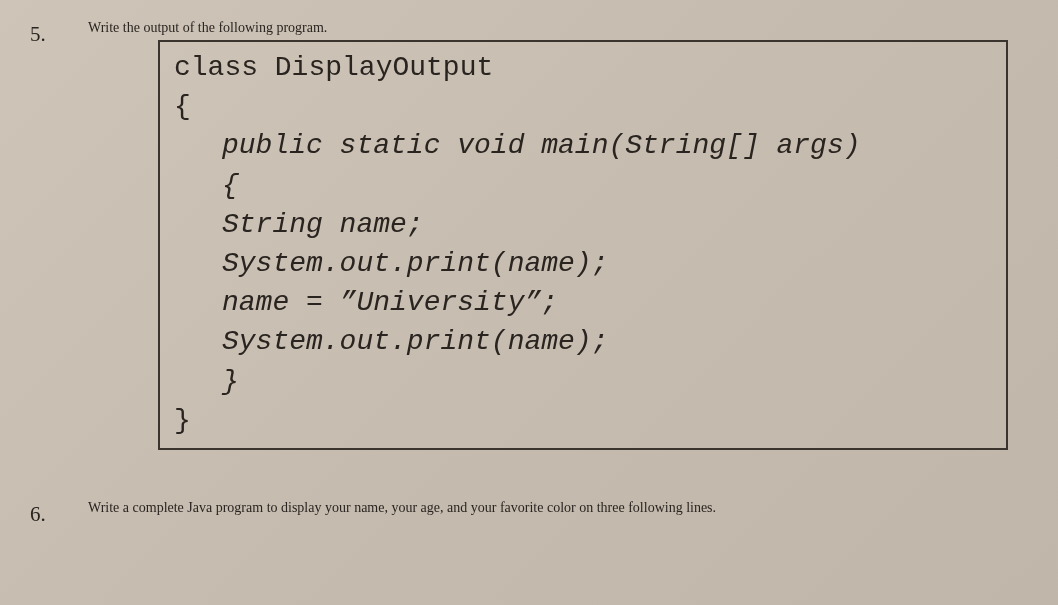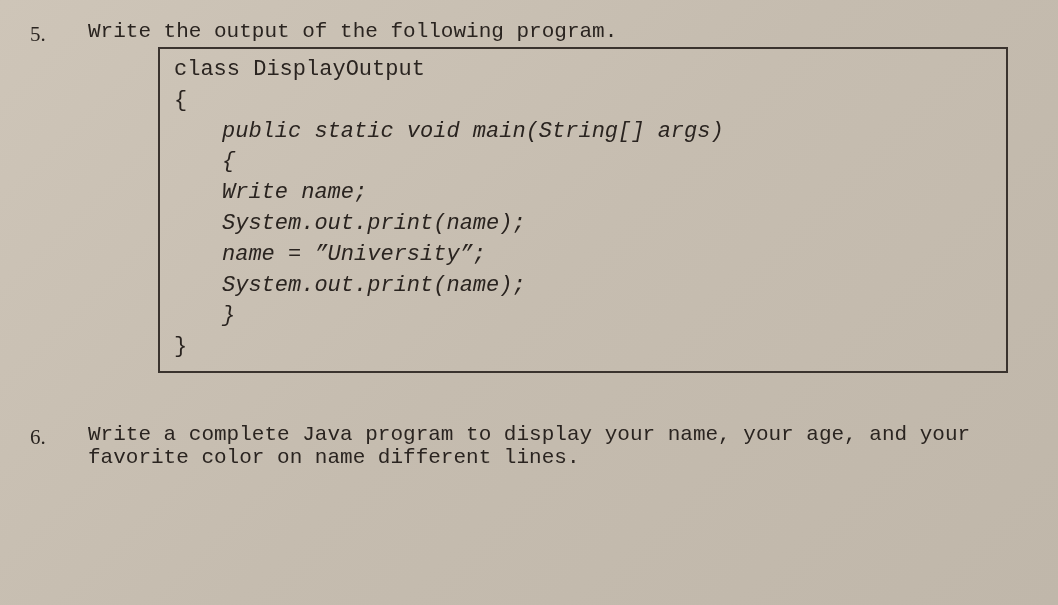--- a/index.html
+++ b/index.html
@@ -36,34 +36,33 @@
     .qnum {
       font-size: 21px;
       font-weight: 400;
       min-width: 30px;
       padding-top: 2px;
     }
     .qbody {
       flex: 1;
     }
     .prompt {
-      font-size: 21px;
+      font-size: 14px;
       margin-bottom: 4px;
-      font-family: Liberation Mono, monospace;
     }
     .code-box {
       border: 2px solid #3a332e;
       padding: 6px 14px 8px 14px;
       margin-left: 70px;
       margin-right: 20px;
       background: rgba(255,255,255,0.02);
     }
     .code-line {
       font-family: 'Courier New', Courier, monospace;
-      font-size: 22px;
+      font-size: 28px;
       line-height: 1.4;
       white-space: pre;
       color: #2a2420;
     }
     .indent1 { padding-left: 0; }
     .indent2 { padding-left: 48px; font-style: italic; }
     .question6 {
       margin-top: 50px;
     }
   </style>
@@ -76,30 +75,30 @@
 
   <div class="question">
     <div class="qnum">5.</div>
     <div class="qbody">
       <div class="prompt">Write the output of the following program.</div>
       <div class="code-box">
         <div class="code-line indent1">class DisplayOutput</div>
         <div class="code-line indent1">{</div>
         <div class="code-line indent2">public static void main(String[] args)</div>
         <div class="code-line indent2">{</div>
-        <div class="code-line indent2">Write name;</div>
+        <div class="code-line indent2">String name;</div>
         <div class="code-line indent2">System.out.print(name);</div>
         <div class="code-line indent2">name = ”University”;</div>
         <div class="code-line indent2">System.out.print(name);</div>
         <div class="code-line indent2">}</div>
         <div class="code-line indent1">}</div>
       </div>
     </div>
   </div>
 
   <div class="question question6">
     <div class="qnum">6.</div>
     <div class="qbody">
-      <div class="prompt">Write a complete Java program to display your name, your age, and your favorite color on name different lines.</div>
+      <div class="prompt">Write a complete Java program to display your name, your age, and your favorite color on three following lines.</div>
     </div>
   </div>
 
 </div>
 
 </body></html>

